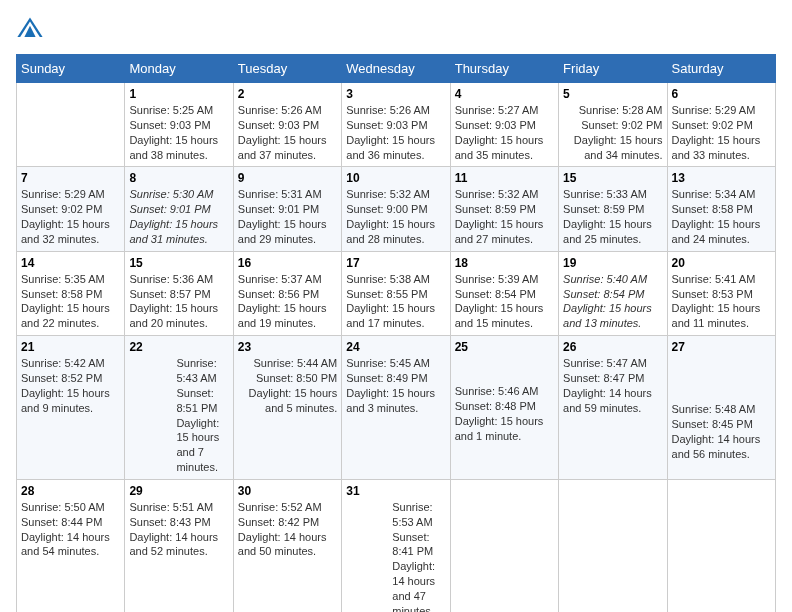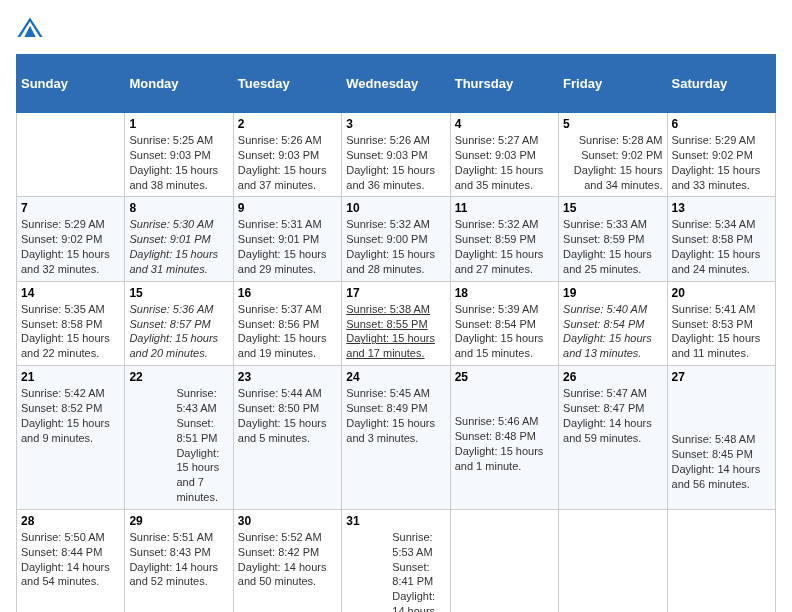--- a/index.html
+++ b/index.html
@@ -48,24 +48,24 @@
       color: #333;
     }
     table {
       width: 100%;
       border-collapse: collapse;
       font-size: 11px;
     }
     thead tr th {
       background-color: #2e6db4;
       color: #fff;
-      padding: 21px 4px;
+      padding: 6px 4px;
       text-align: left;
       font-size: 13px;
-      font-weight: bold;
+      font-weight: normal;
       border: 1px solid #2e6db4;
     }
     tbody tr td {
       border: 1px solid #ccc;
       vertical-align: top;
       padding: 4px;
       min-height: 70px;
       width: calc(100% / 7);
     }
     tbody tr:nth-child(odd) td { background: #fff; }
@@ -216,35 +216,35 @@
       <tr>
         <td>
           <span class="day-number">14</span>
           <div class="day-info" style="white-space: pre-line;">Sunrise: 5:35 AM
 Sunset: 8:58 PM
 Daylight: 15 hours
 and 22 minutes.</div>
         </td>
         <td>
           <span class="day-number">15</span>
-          <div class="day-info" style="white-space: pre-line; font-style: italic;">Sunrise: 5:36 AM
+          <div class="day-info" style="white-space: pre-line;">Sunrise: 5:36 AM
 Sunset: 8:57 PM
 Daylight: 15 hours
 and 20 minutes.</div>
         </td>
         <td>
           <span class="day-number">16</span>
           <div class="day-info" style="white-space: pre-line;">Sunrise: 5:37 AM
 Sunset: 8:56 PM
 Daylight: 15 hours
 and 19 minutes.</div>
         </td>
         <td>
           <span class="day-number">17</span>
-          <div class="day-info" style="white-space: pre-line; text-decoration: underline;">Sunrise: 5:38 AM
+          <div class="day-info" style="white-space: pre-line;">Sunrise: 5:38 AM
 Sunset: 8:55 PM
 Daylight: 15 hours
 and 17 minutes.</div>
         </td>
         <td>
           <span class="day-number">18</span>
           <div class="day-info" style="white-space: pre-line;">Sunrise: 5:39 AM
 Sunset: 8:54 PM
 Daylight: 15 hours
 and 15 minutes.</div>
@@ -274,21 +274,21 @@
         </td>
         <td>
           <span class="day-number">22</span>
           <div class="day-info" style="white-space: pre-line; margin-left: 47px;">Sunrise: 5:43 AM
 Sunset: 8:51 PM
 Daylight: 15 hours
 and 7 minutes.</div>
         </td>
         <td>
           <span class="day-number">23</span>
-          <div class="day-info" style="white-space: pre-line;">Sunrise: 5:44 AM
+          <div class="day-info" style="white-space: pre-line; text-align: right;">Sunrise: 5:44 AM
 Sunset: 8:50 PM
 Daylight: 15 hours
 and 5 minutes.</div>
         </td>
         <td>
           <span class="day-number">24</span>
           <div class="day-info" style="white-space: pre-line;">Sunrise: 5:45 AM
 Sunset: 8:49 PM
 Daylight: 15 hours
 and 3 minutes.</div>

